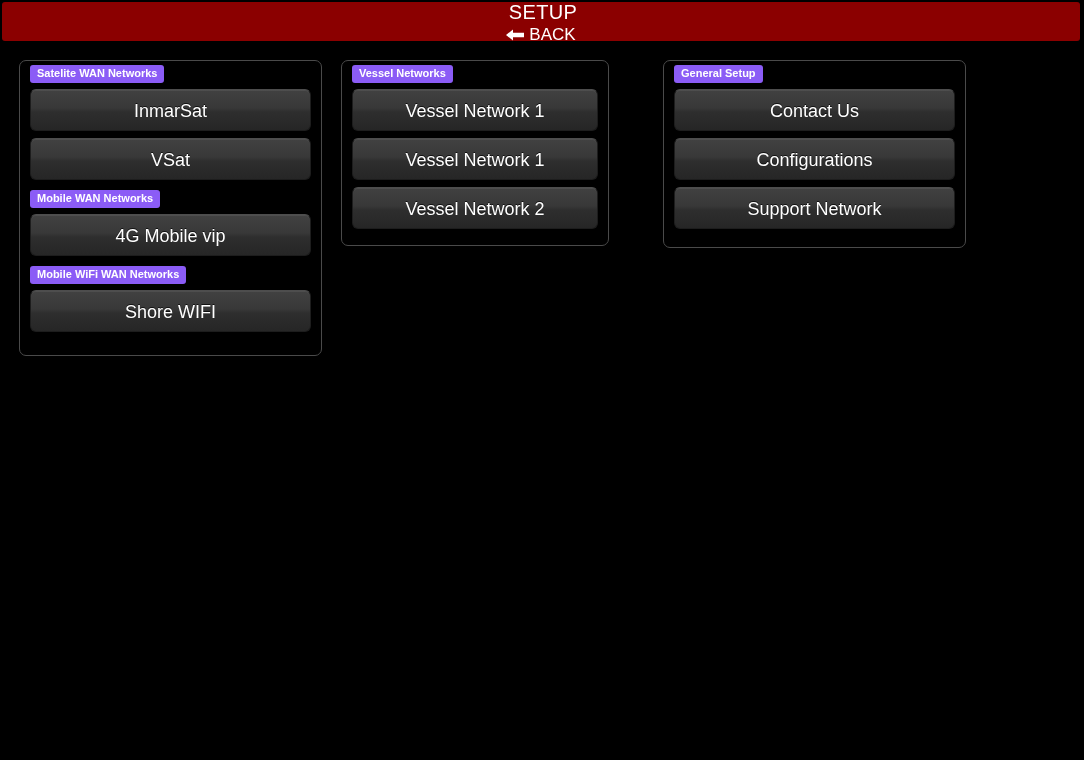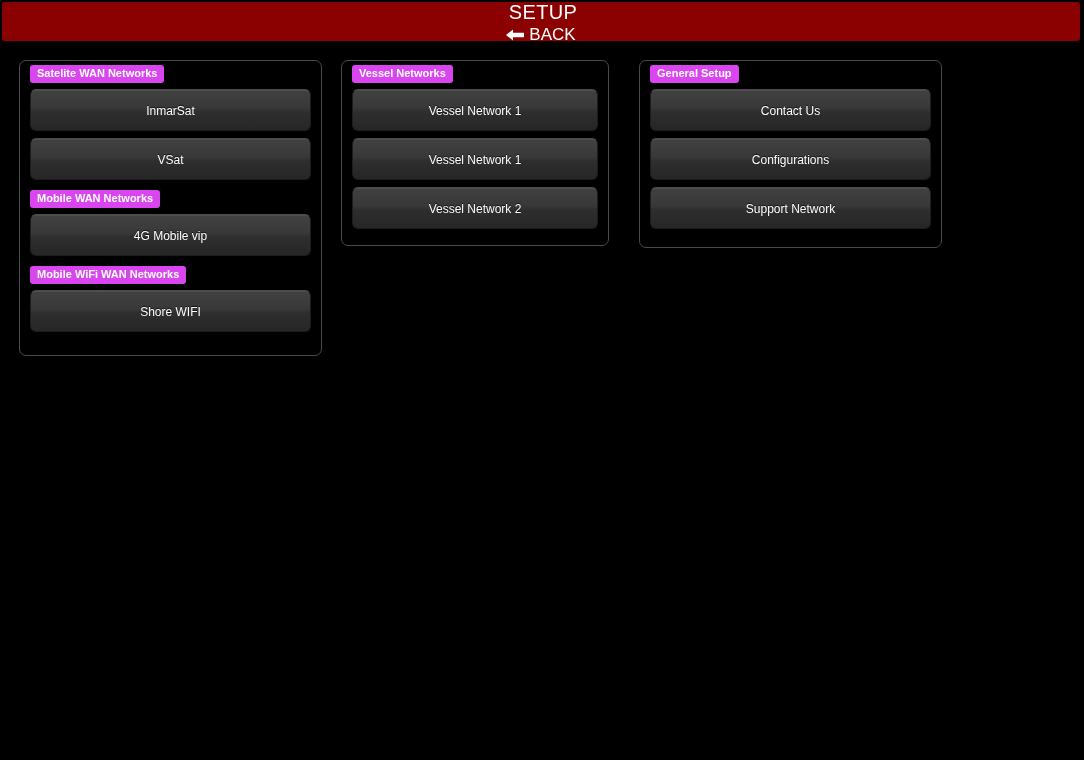--- a/index.html
+++ b/index.html
@@ -73,56 +73,56 @@
     width: 303px;
     height: 296px;
   }
   #panel-vessel {
     left: 341px;
     top: 60px;
     width: 268px;
     height: 186px;
   }
   #panel-general {
-    left: 639px;
+    left: 663px;
     top: 60px;
     width: 303px;
     height: 188px;
   }
 
   
   .chip-row {
     height: 16px;
     position: relative;
     margin-bottom: 2px;
   }
   .chip {
     display: inline-block;
-    background: #d946ef;
+    background: #8b5cf6;
     color: #ffffff;
     font-size: 11px;
     font-weight: bold;
     line-height: 15px;
     padding: 1px 7px 2px 7px;
     border-radius: 3px;
     white-space: nowrap;
     position: relative;
     top: -8px;
     box-shadow: 0 1px 0 rgba(0,0,0,0.5);
   }
 
   
   .btn {
     display: block;
     width: 100%;
     height: 42px;
     line-height: 42px;
     margin-bottom: 7px;
     text-align: center;
-    font-size: 12px;
+    font-size: 18px;
     color: #ffffff;
     background: linear-gradient(to bottom, #414141 0%, #383838 45%, #2e2e2e 55%, #262626 100%);
     border: 1px solid #1d1d1d;
     border-top-color: #4d4d4d;
     border-radius: 6px;
     box-sizing: border-box;
     cursor: pointer;
     user-select: none;
     box-shadow: inset 0 1px 0 rgba(255,255,255,0.07),
                 0 1px 2px rgba(0,0,0,0.8);

